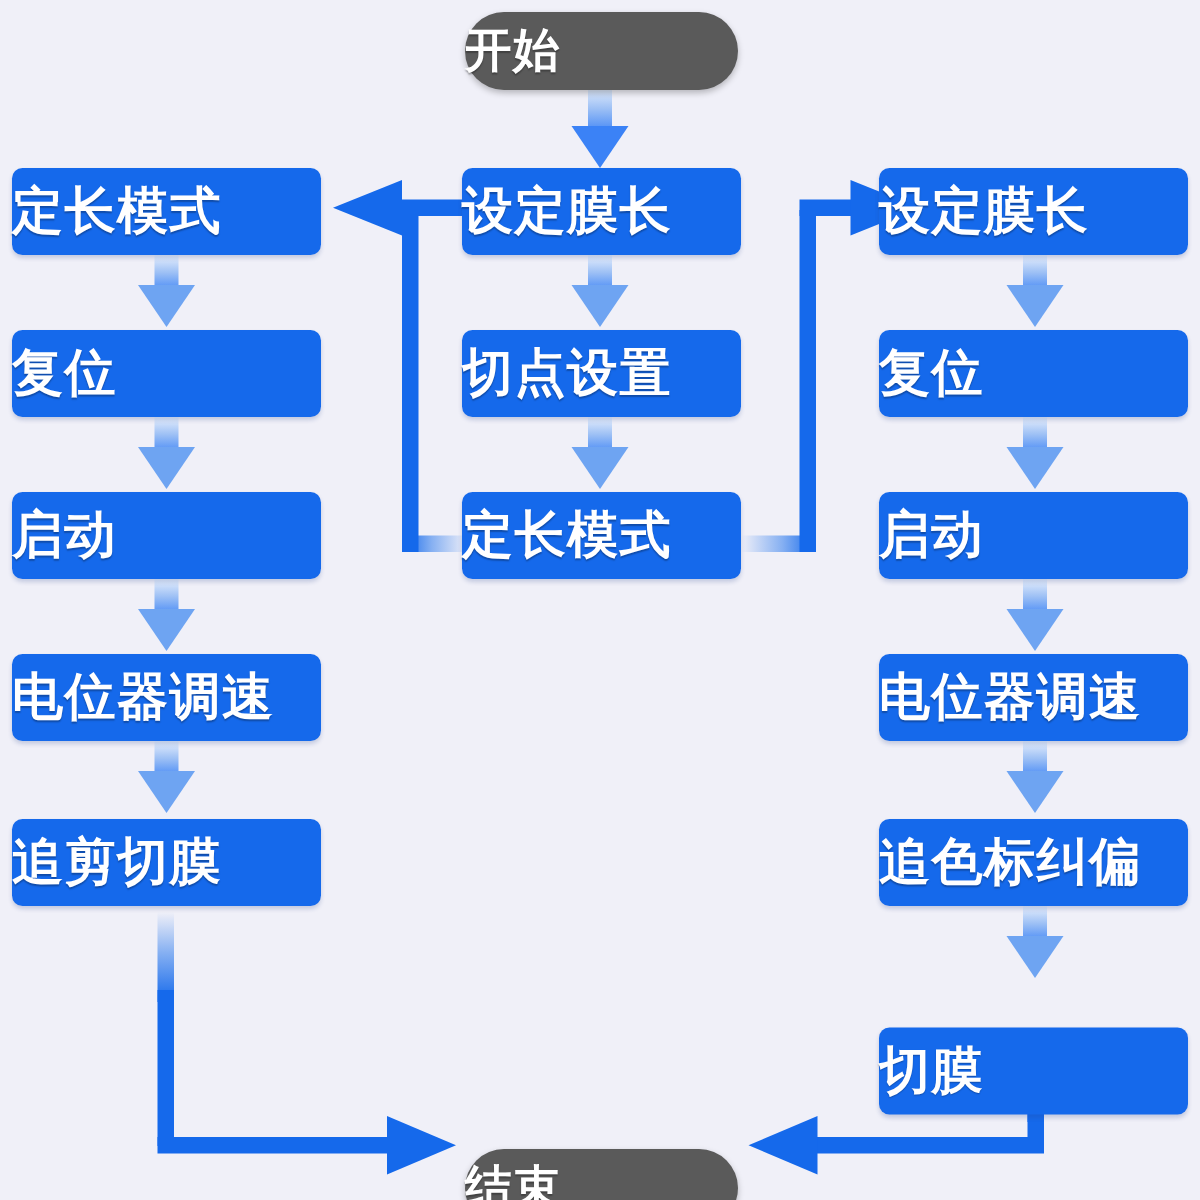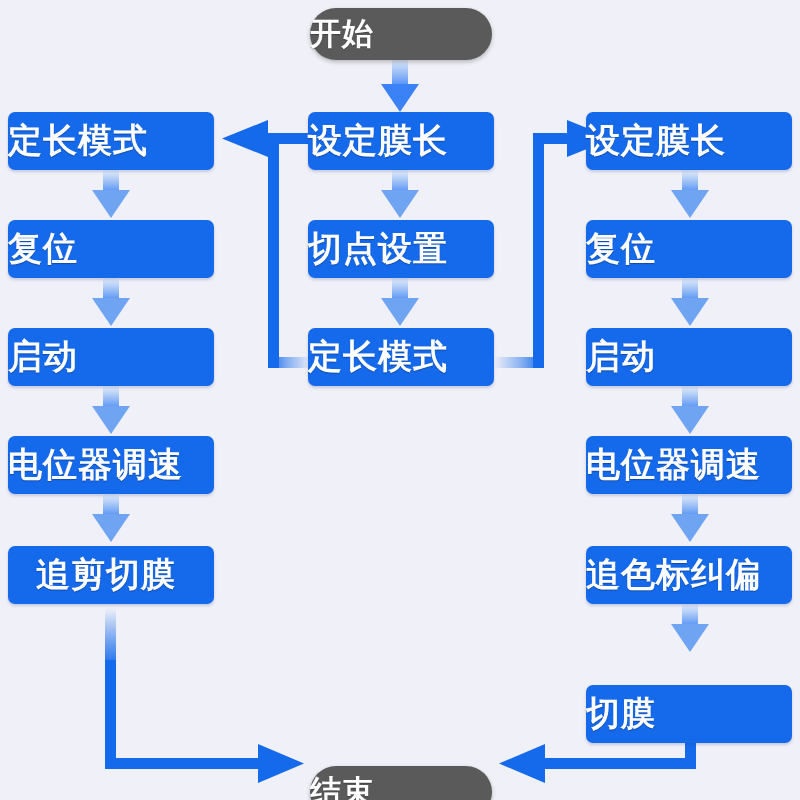--- a/index.html
+++ b/index.html
@@ -194,21 +194,21 @@
   </div>
 
   <div class="node process" style="left:8px; top:328px; width:206px; height:58px;">
     <span>启动</span>
   </div>
 
   <div class="node process" style="left:8px; top:436px; width:206px; height:58px;">
     <span>电位器调速</span>
   </div>
 
-  <div class="node process" style="left:8px; top:546px; width:206px; height:58px;padding-left:28px;">
+  <div class="node process" style="left:8px; top:546px; width:206px; height:58px;">
     <span>追剪切膜</span>
   </div>
 
   <div class="node process" style="left:586px; top:112px; width:206px; height:58px;">
     <span>设定膜长</span>
   </div>
 
   <div class="node process" style="left:586px; top:220px; width:206px; height:58px;">
     <span>复位</span>
   </div>

